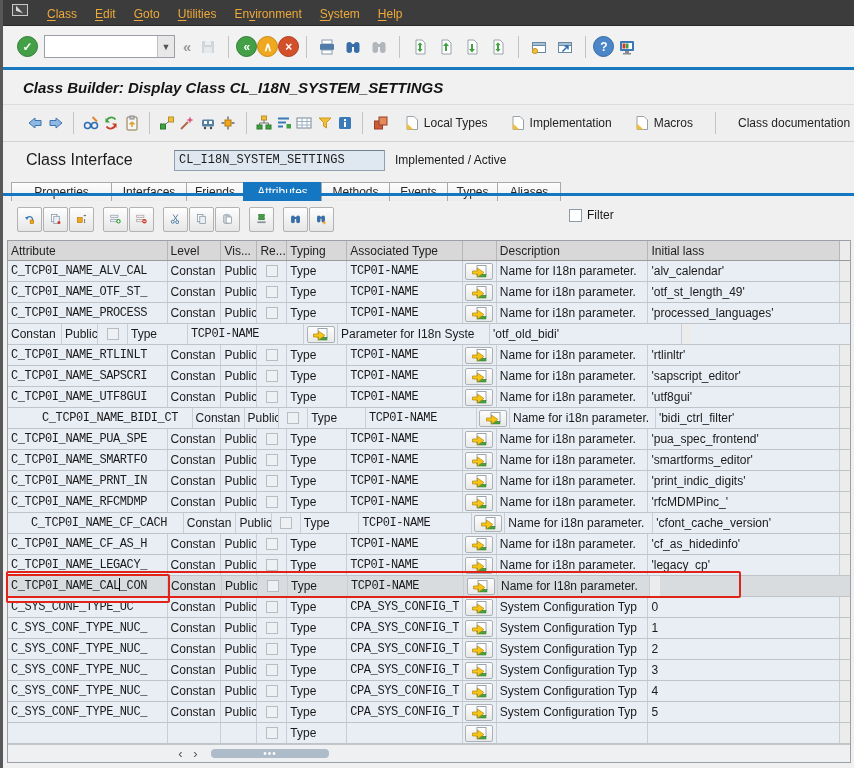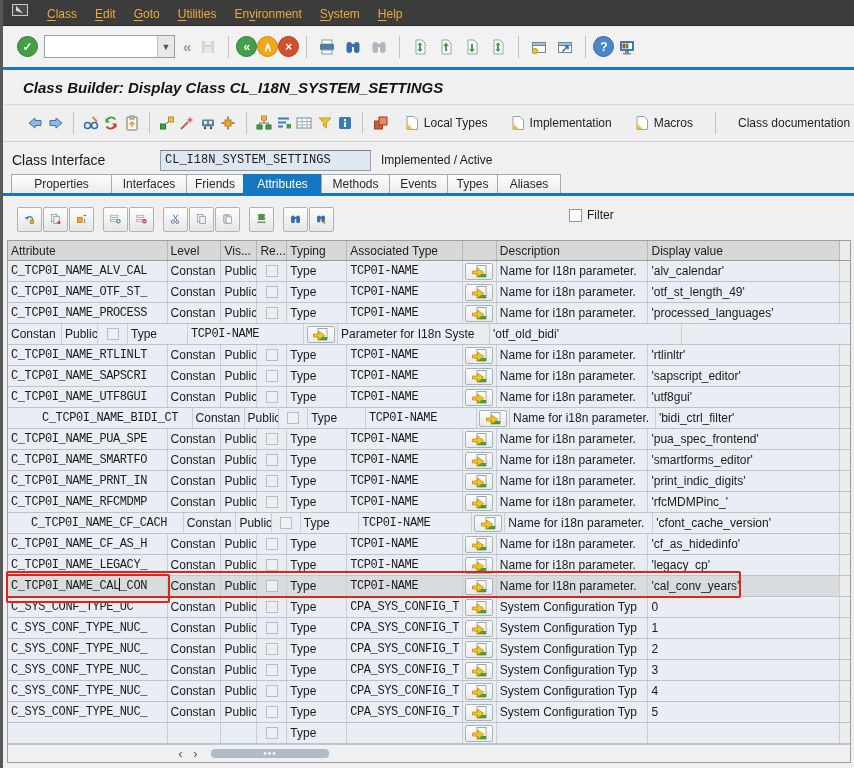--- a/index.html
+++ b/index.html
@@ -35,26 +35,26 @@
   .titlebar{position:absolute;left:0;top:70px;width:854px;height:34px;background:#f1f1f1;display:flex;align-items:center;}
   .titlebar h1{margin:0 0 0 20px;font-size:15px;font-style:italic;font-weight:700;color:#141414;}
   
   .appbar{position:absolute;left:0;top:104px;width:854px;height:38px;background:#efefef;
           border-top:1px solid #dcdcdc;border-bottom:1px solid #d2d2d2;display:flex;align-items:center;padding-left:22px;}
   .abi{width:20px;height:20px;display:flex;align-items:center;justify-content:center;margin:0 1px;}
   .appbtns{display:flex;align-items:center;margin-left:6px;gap:8px;}
   .txtbtn{display:flex;align-items:center;gap:4px;font-size:12px;color:#222;padding:3px 7px;white-space:nowrap;}
   
   .objrow{position:absolute;left:0;top:148px;width:854px;height:24px;display:flex;align-items:center;}
-  .objlabel{font-size:14px;margin-left:9px;width:148px;}
+  .objlabel{font-size:16px;margin-left:23px;width:148px;}
   .objfield{width:211px;height:21px;background:#dfe8f0;border:1px solid #8fa1b0;border-top-color:#6e8191;
             font-family:"Liberation Mono","DejaVu Sans Mono",monospace;font-size:12px;padding:1px 4px;color:#1a1a1a;}
   .objstatus{font-size:12px;margin-left:10px;}
   
-  .tabsrow{position:absolute;left:8px;top:174px;height:19px;display:flex;}
+  .tabsrow{position:absolute;left:8px;top:182px;height:19px;display:flex;}
   .tab{height:19px;display:flex;align-items:center;justify-content:center;font-size:12px;
        background:linear-gradient(#fdfdfd,#ececec);border:1px solid #a9a9a9;border-bottom:none;
        border-right:none;color:#2a2a2a;padding:0 4px;}
   .tab:last-child{border-right:1px solid #a9a9a9;}
   .tab.active{background:#1577c2;color:#fff;border-color:#1577c2;}
   .tabline{position:absolute;left:0;top:193px;width:854px;height:3px;background:#1577c2;}
   
   .tblbar{position:absolute;left:0;top:204px;width:854px;height:30px;display:flex;align-items:center;}
   .gbtn{width:25px;height:25px;border:1px solid #b2b2b2;border-radius:2px;background:linear-gradient(#fefefe,#e6e6e6);
         display:flex;align-items:center;justify-content:center;margin-right:1px;}
@@ -458,21 +458,21 @@
   <div class="grid" id="grid">
       <div class="grow head">
         <div class="gcell" style="width: 160px;">Attribute</div>
         <div class="gcell" style="width: 54px;">Level</div>
         <div class="gcell" style="width: 36px;">Vis...</div>
         <div class="gcell" style="width: 30px;">Re...</div>
         <div class="gcell" style="width: 60px;">Typing</div>
         <div class="gcell" style="width: 116px;">Associated Type</div>
         <div class="gcell" style="width: 34px;"></div>
         <div class="gcell" style="width: 152px;">Description</div>
-        <div class="gcell" style="width: 192px;">Display value</div>
+        <div class="gcell" style="width: 192px;">Initial lass</div>
         <div class="gcell extra" style="width: 10px;"></div>
       </div>
       <div class="grow">
         <div class="gcell mono" style="width: 160px;">C_TCP0I_NAME_ALV_CAL</div>
         <div class="gcell" style="width: 54px;">Constan</div>
         <div class="gcell" style="width: 36px;">Public</div>
         <div class="gcell ctrcell" style="width: 30px;">
           <span class="cbx"></span>
         </div>
         <div class="gcell" style="width: 60px;">Type</div>
@@ -809,21 +809,20 @@
         <div class="gcell ctrcell" style="width: 34px;">
           <button class="navbtn">
             <svg width="15" height="13" viewBox="0 0 15 13">
               <rect x="5" y="0.5" width="9" height="9" fill="#fff" stroke="#9aa5ad"></rect>
               <rect x="5" y="9.5" width="9" height="2.5" fill="#49a33a" stroke="#2d7a2d" stroke-width="0.5"></rect>
               <path d="M0.5 6 h5 V3 L12 7.5 5.5 12 V9 H0.5 z" fill="#f5c518" stroke="#b8860b" stroke-width="0.7"></path>
             </svg>
           </button>
         </div>
         <div class="gcell" style="width: 152px;">Name for I18n parameter.</div>
-        <div class="gcell" style="width: 192px;">'cal_conv_years'</div>
         <div class="gcell extra" style="width: 10px;"></div>
       </div>
       <div class="grow">
         <div class="gcell mono" style="width: 160px;">C_SYS_CONF_TYPE_UC</div>
         <div class="gcell" style="width: 54px;">Constan</div>
         <div class="gcell" style="width: 36px;">Public</div>
         <div class="gcell ctrcell" style="width: 30px;">
           <span class="cbx"></span>
         </div>
         <div class="gcell" style="width: 60px;">Type</div>

